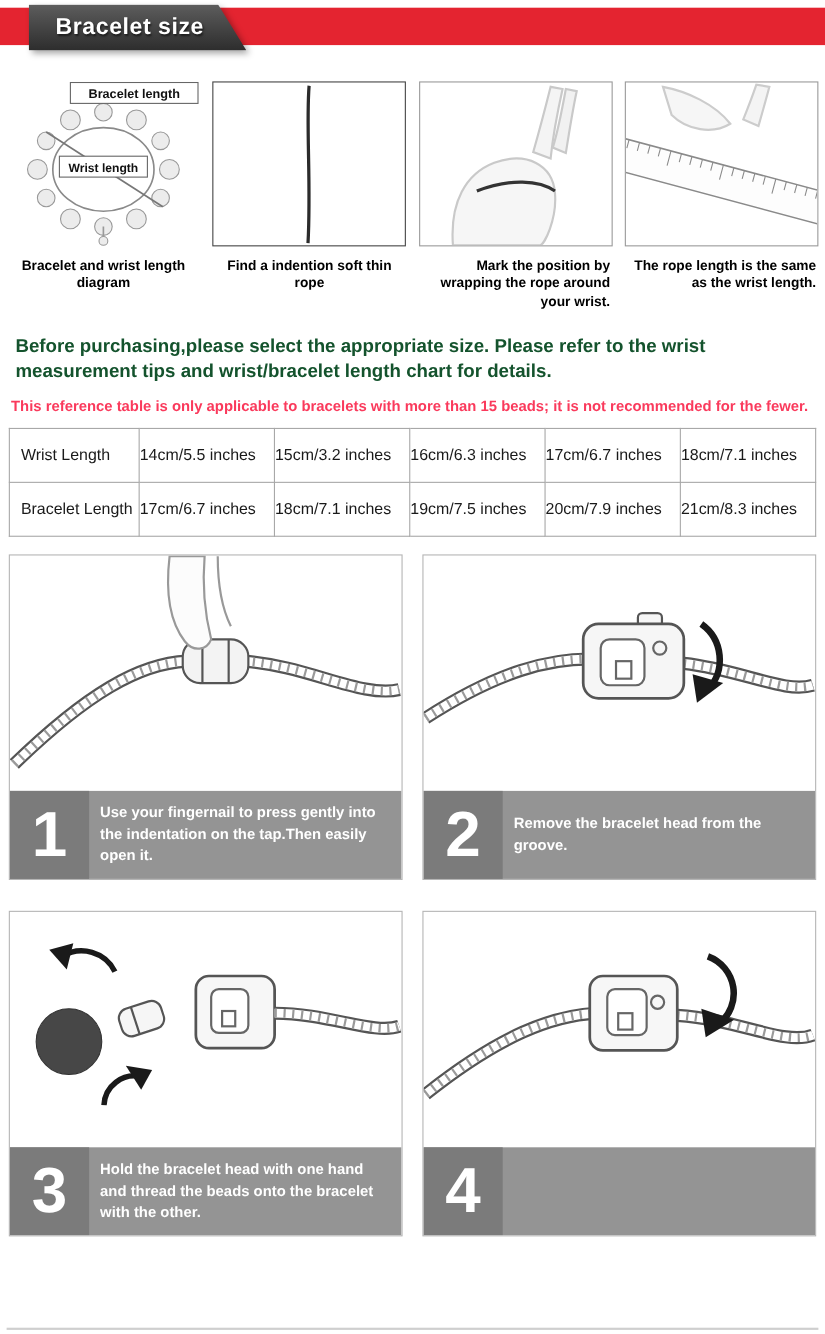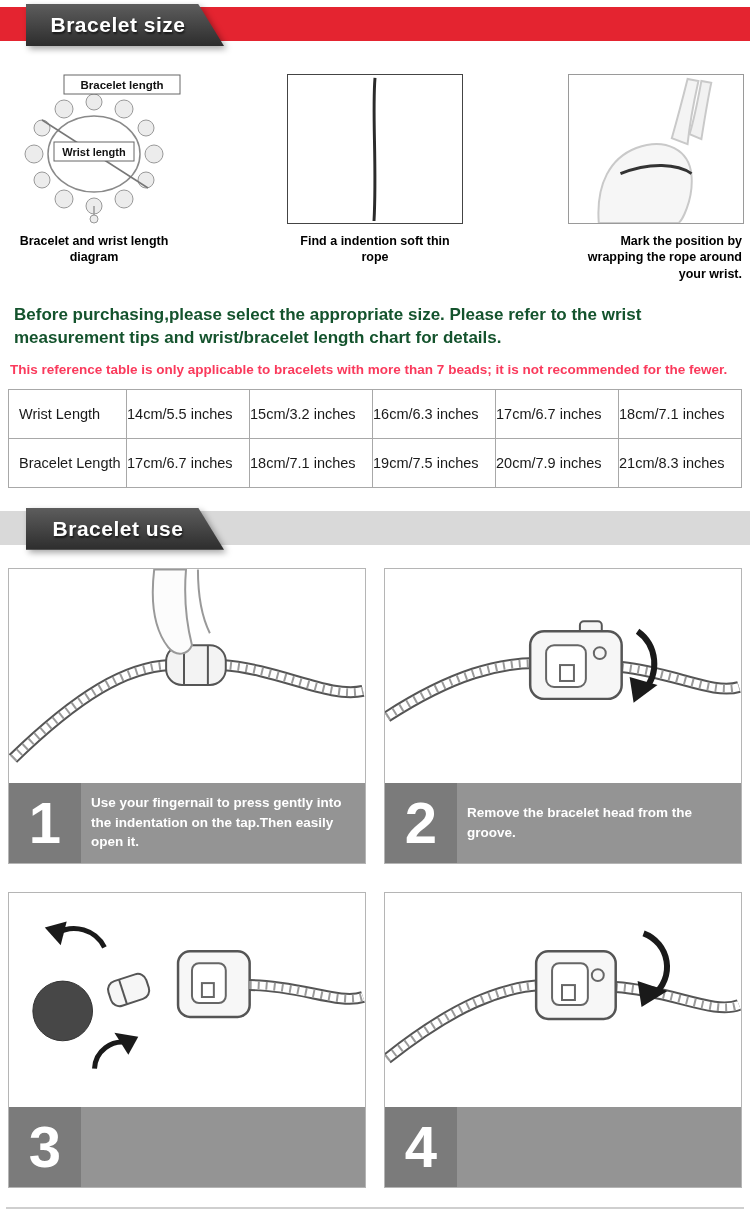--- a/index.html
+++ b/index.html
@@ -114,24 +114,39 @@
         <svg viewBox="0 0 176 150">
           <path d="M30,150 C27,110 42,84 68,74 C98,63 122,76 124,102 C126,126 114,150 110,150 Z" fill="#f6f6f6" stroke="#c9c9c9" stroke-width="2"></path>
           <path d="M120,4 C113,32 108,50 104,64 L120,70 C122,50 127,24 131,6 Z" fill="#f4f4f4" stroke="#c9c9c9" stroke-width="2"></path>
           <path d="M134,6 C130,28 127,44 122,60 L134,65 C137,46 141,22 144,8 Z" fill="#f1f1f1" stroke="#c9c9c9" stroke-width="2"></path>
           <path d="M52,100 C82,88 110,90 124,100" fill="none" stroke="#333" stroke-width="3"></path>
         </svg>
       </div>
       <div class="fig-cap cap-left">Mark the position by wrapping the rope around your wrist.</div>
     </div>
 
+    <div class="fig">
+      <div class="fig-img b-light">
+        <svg viewBox="0 0 176 150">
+          <path d="M34,4 C56,8 82,20 96,38 C80,48 56,44 42,30 Z" fill="#f6f6f6" stroke="#cccccc" stroke-width="2"></path>
+          <path d="M120,2 C116,14 112,24 108,34 L122,40 C126,26 130,12 132,4 Z" fill="#f4f4f4" stroke="#cccccc" stroke-width="2"></path>
+          <g transform="rotate(15 88 90)">
+            <rect x="-24" y="76" width="236" height="30" fill="#fdfdfd" stroke="#8a8a8a" stroke-width="1.5"></rect>
+            <path d="M-14,76 V90 M-4,76 V84 M6,76 V84 M16,76 V84 M26,76 V84 M36,76 V90 M46,76 V84 M56,76 V84
+                     M66,76 V84 M76,76 V84 M86,76 V90 M96,76 V84 M106,76 V84 M116,76 V84 M126,76 V84
+                     M136,76 V90 M146,76 V84 M156,76 V84 M166,76 V84 M176,76 V84 M186,76 V90 M196,76 V84" stroke="#8a8a8a" stroke-width="1" fill="none"></path>
+          </g>
+        </svg>
+      </div>
+      <div class="fig-cap cap-left">The rope length is the same as the wrist length.</div>
+    </div>
   </section>
 
   <p class="intro">Before purchasing,please select the appropriate size. Please refer to the wrist measurement tips and wrist/bracelet length chart for details.</p>
-  <p class="warning">This reference table is only applicable to bracelets with more than 7 beads; it is not recommended for the fewer.</p>
+  <p class="warning">This reference table is only applicable to bracelets with more than 15 beads; it is not recommended for the fewer.</p>
 
   <table class="size-chart">
     <tbody>
         <tr>
       <td class="rowhead">Wrist Length</td>
       <td>14cm/5.5 inches</td>
       <td>15cm/3.2 inches</td>
       <td>16cm/6.3 inches</td>
       <td>17cm/6.7 inches</td>
       <td>18cm/7.1 inches</td>
@@ -140,28 +155,20 @@
       <td class="rowhead">Bracelet Length</td>
       <td>17cm/6.7 inches</td>
       <td>18cm/7.1 inches</td>
       <td>19cm/7.5 inches</td>
       <td>20cm/7.9 inches</td>
       <td>21cm/8.3 inches</td>
     </tr>
   </tbody>
     </table>
 
-  <header class="banner banner-gray" style="margin-top:20px">
-    <div class="strip"></div>
-    <div class="ribbon-wrap">
-      <div class="ribbon">
-        <span>Bracelet use</span>
-      </div>
-    </div>
-  </header>
 
   <section class="steps">
 
     <div class="panel">
       <svg class="art" viewBox="0 0 358 214">
         <g fill="none">
           <path d="M4,190 C70,126 118,98 162,96" stroke="#555" stroke-width="12"></path>
           <path d="M4,190 C70,126 118,98 162,96" stroke="#fff" stroke-width="8"></path>
           <path d="M4,190 C70,126 118,98 162,96" stroke="#9a9a9a" stroke-width="8" stroke-dasharray="2 6"></path>
           <path d="M214,96 C272,100 322,130 356,122" stroke="#555" stroke-width="12"></path>
@@ -225,20 +232,21 @@
           <path d="M96,54 A34,34 0 0 0 48,40" fill="none" stroke="#1a1a1a" stroke-width="5"></path>
           <polygon points="36,34 58,28 52,52" fill="#1a1a1a"></polygon>
         </g>
         <g>
           <path d="M86,176 A28,28 0 0 1 120,150" fill="none" stroke="#1a1a1a" stroke-width="5"></path>
           <polygon points="130,144 106,140 120,162" fill="#1a1a1a"></polygon>
         </g>
       </svg>
       <div class="bar">
         <div class="num">3</div>
+        <div class="cap">Hold the bracelet head with one hand and thread the beads onto the bracelet with the other.</div>
       </div>
     </div>
 
     <div class="panel">
       <svg class="art" viewBox="0 0 358 214">
         <g fill="none">
           <path d="M2,166 C70,112 118,94 158,92" stroke="#555" stroke-width="12"></path>
           <path d="M2,166 C70,112 118,94 158,92" stroke="#fff" stroke-width="8"></path>
           <path d="M2,166 C70,112 118,94 158,92" stroke="#9a9a9a" stroke-width="8" stroke-dasharray="2 6"></path>
           <path d="M232,94 C290,98 330,122 356,112" stroke="#555" stroke-width="12"></path>

